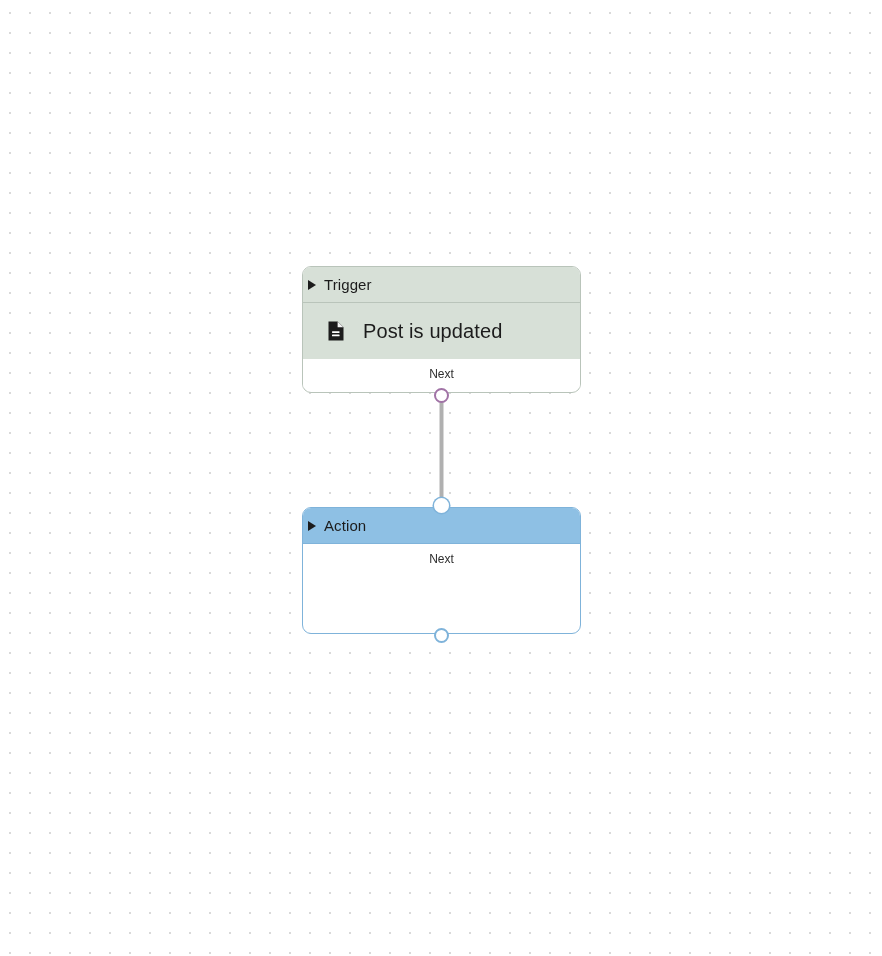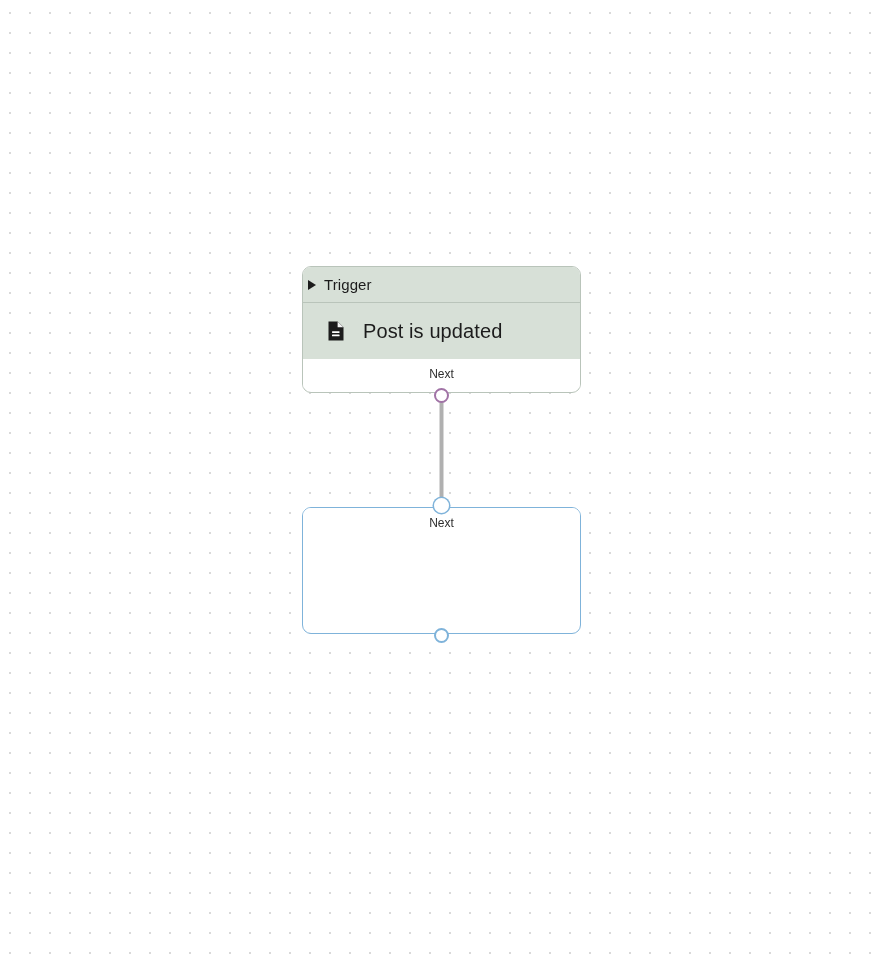--- a/index.html
+++ b/index.html
@@ -187,20 +187,24 @@
     <div class="node-footer">
       <span class="node-footer-label">Next</span>
     </div>
 
   </div>
 
   <div class="port port-trigger-out"></div>
 
   <div class="node node-action">
 
+    <div class="node-header">
+      <span class="disclosure-triangle"></span>
+      <span class="node-header-label">Action</span>
+    </div>
 
 
     <div class="node-footer">
       <span class="node-footer-label">Next</span>
     </div>
 
   </div>
 
   <div class="port port-action-in"></div>
   <div class="port port-action-out"></div>

